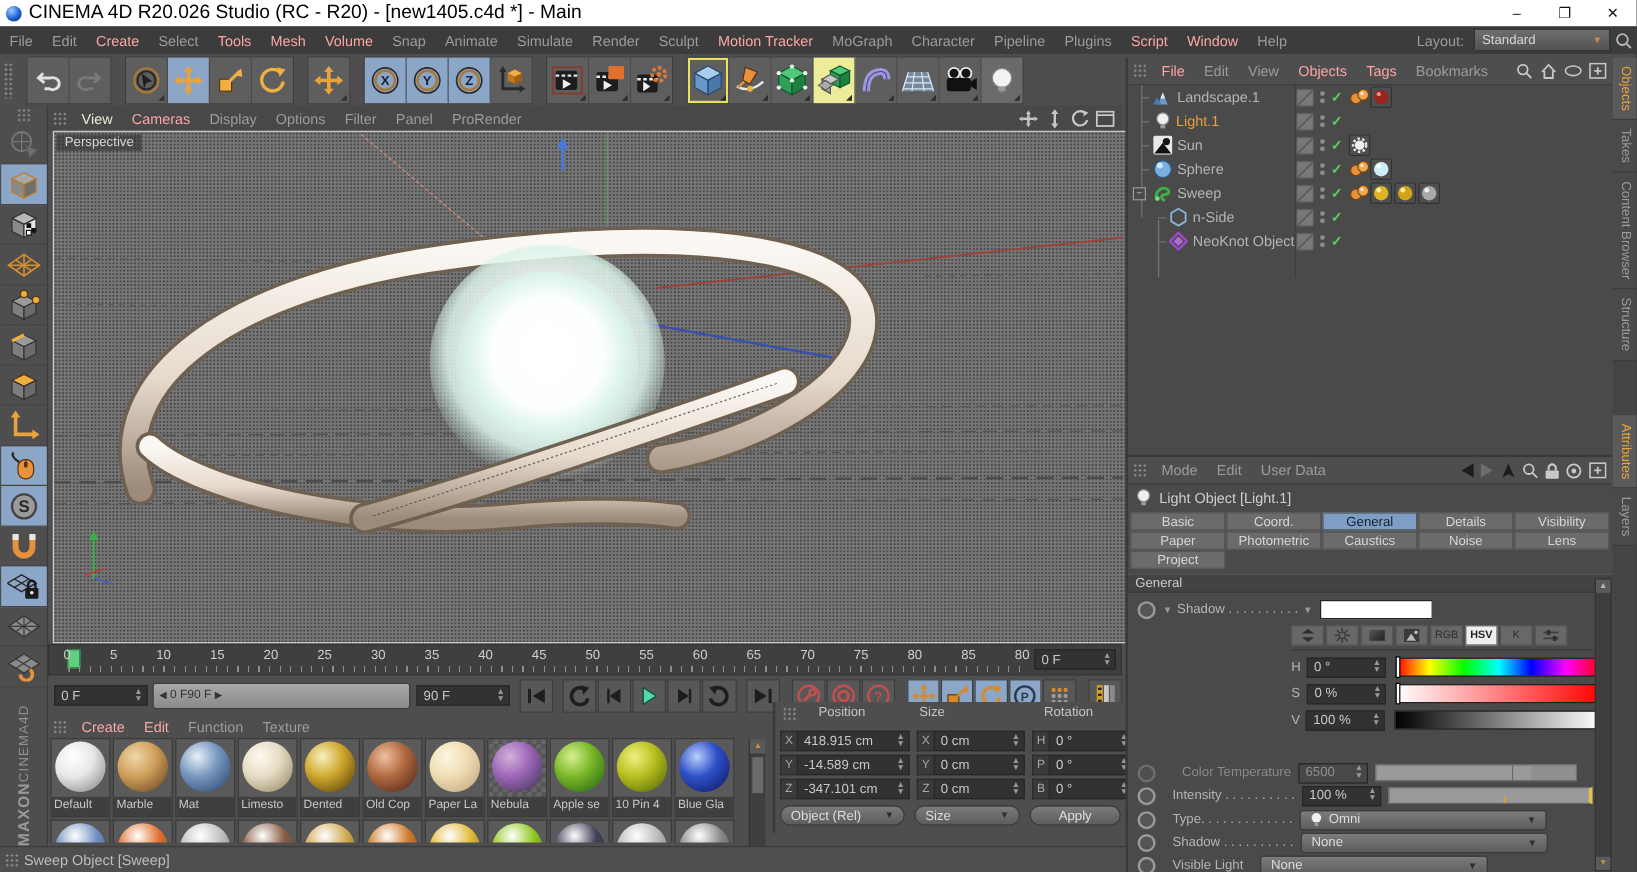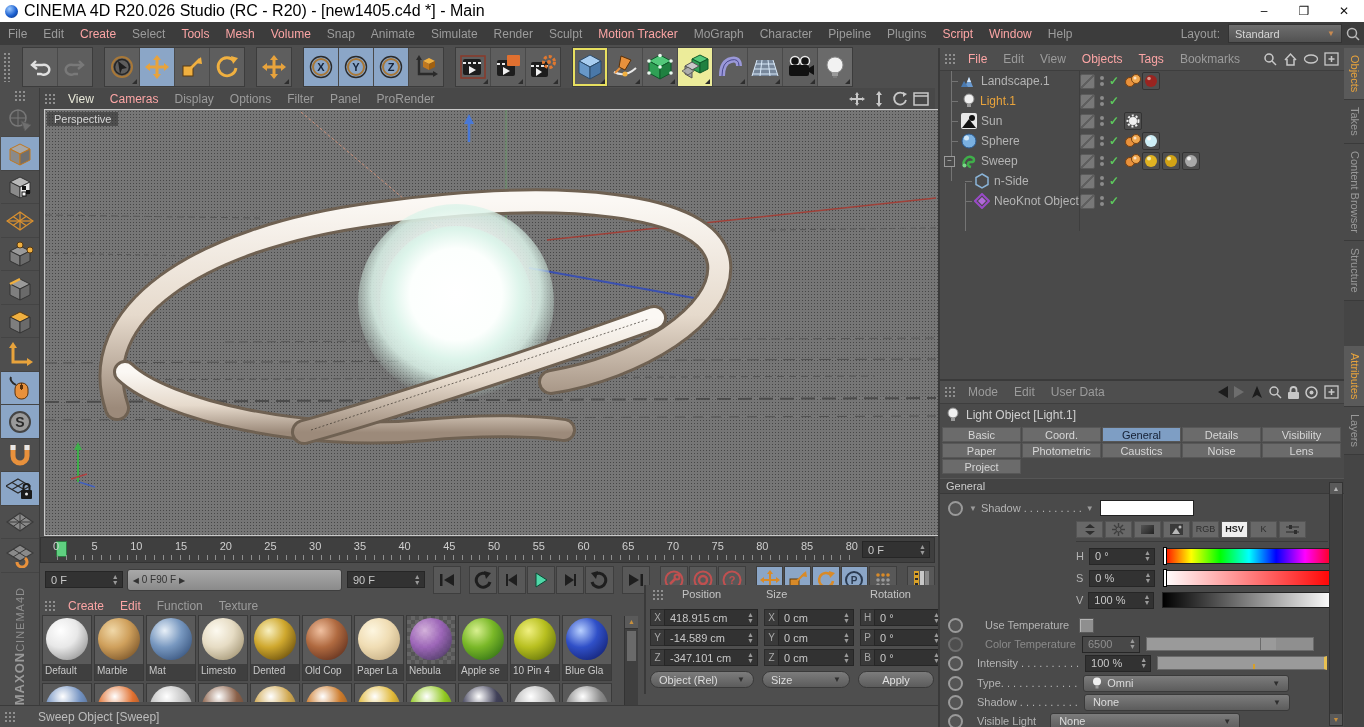--- a/index.html
+++ b/index.html
@@ -1315,25 +1315,20 @@
             <span class="sp">
               <span>▲</span>
               <span>▼</span>
             </span>
           </span>
         <span class="bar val" style="width:170px;margin-left:8px">
             <span class="mk" style="right:0;background:#000;box-shadow:0 0 0 1px #fff"></span>
           </span>
       </div>
 
-      <div class="arow" style="top:122px">
-        <span class="rg" style="margin-left:8px"></span>
-        <span class="alabel" style="margin-left:22px">Use Temperature</span>
-        <span class="cb" style="margin-left:10px"></span>
-      </div>
 
       <div class="arow" style="top:141px">
         <span class="rg" style="margin-left:8px;opacity:.45"></span>
         <span class="alabel" style="margin-left:22px;color:#8a8a8a">Color Temperature</span>
         <span class="inp" style="width:58px;margin-left:6px;color:#8f8f8f;background:#484848">
             <span>6500</span>
             <span class="sp">
               <span>▲</span>
               <span>▼</span>
             </span>
@@ -1401,16 +1396,16 @@
     <span class="vtab">Takes</span>
     <span class="vtab">Content Browser</span>
     <span class="vtab">Structure</span>
     <span style="display:block;height:45px"></span>
     <span class="vtab act">Attributes</span>
     <span class="vtab">Layers</span>
   </div>
 
   <div class="a statusbar">
     <span class="dotshh"></span>
-    <span style="margin-left:18px">Sweep Object [Sweep]</span>
+    <span style="">Sweep Object [Sweep]</span>
   </div>
 
 </div>
 
 </body></html>

